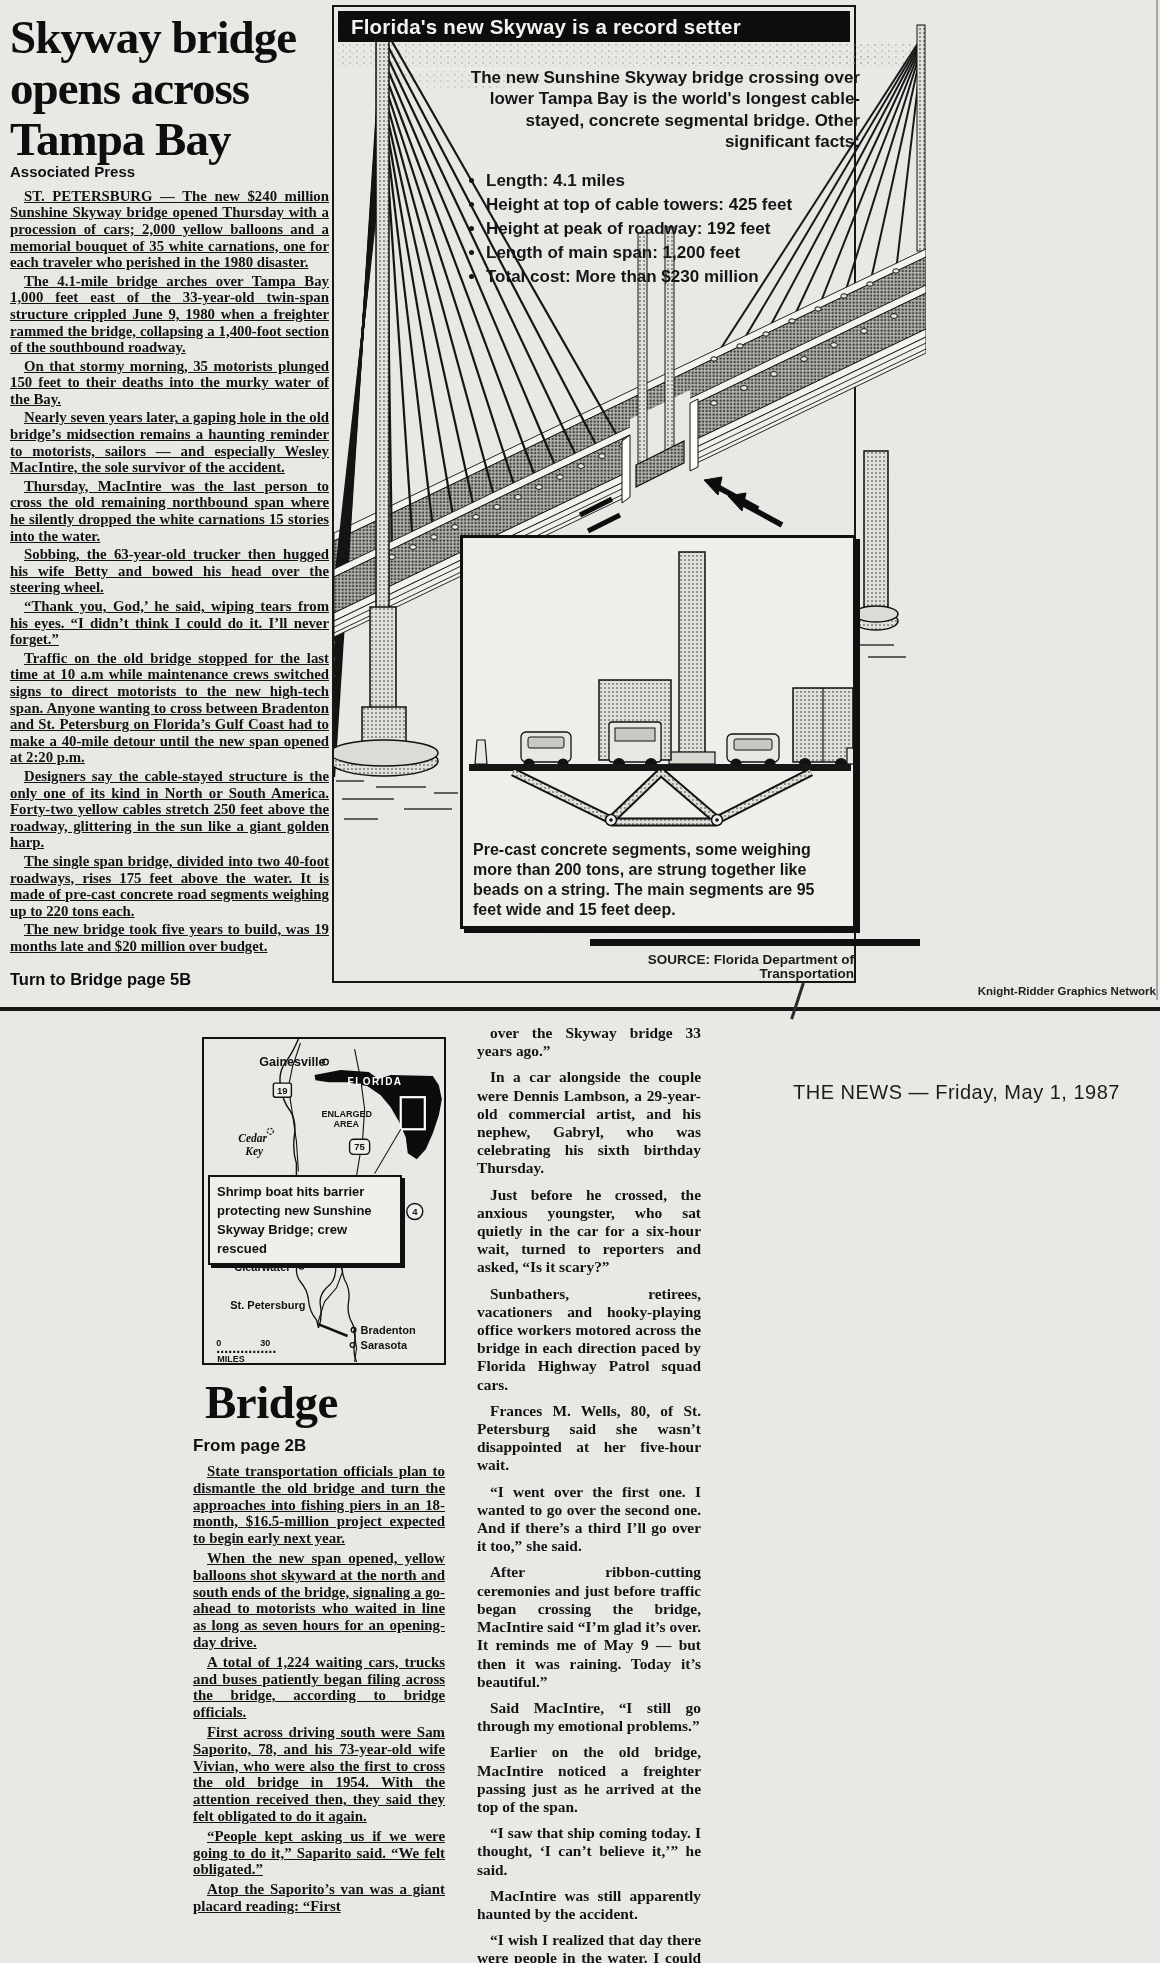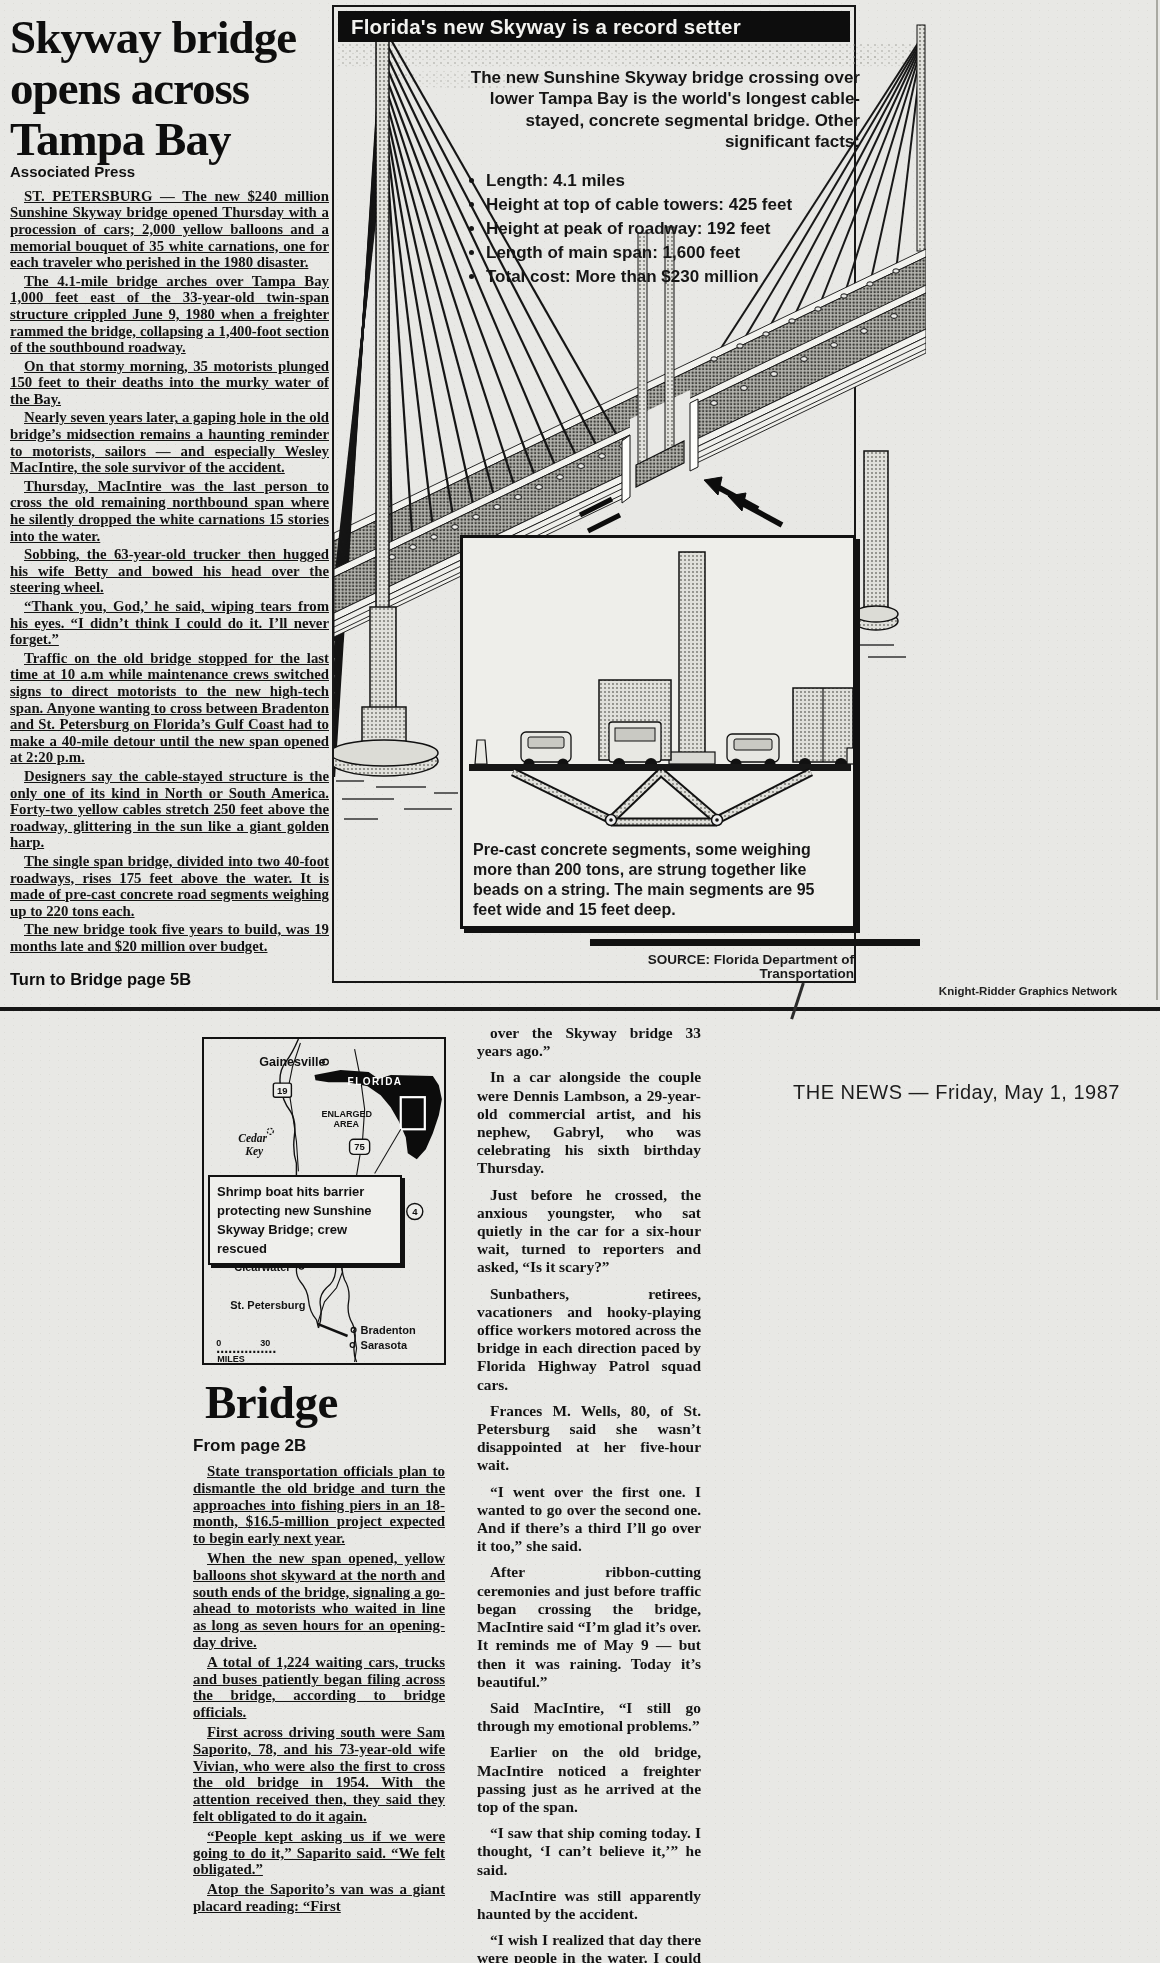--- a/index.html
+++ b/index.html
@@ -28,21 +28,21 @@
   .g-facts .intro{margin:0;font:700 17px/1.26 "Liberation Sans", sans-serif;color:#151515;text-align:right;}
   .g-facts ul{margin:16px 0 0 0;padding-left:30px;list-style:disc;}
   .g-facts li{font:700 17px/1.42 "Liberation Sans", sans-serif;color:#151515;}
   .g-inset{position:absolute;left:126px;top:528px;width:396px;height:394px;background:#eeeeea;
     border:3px solid #111;box-shadow:4px 4px 0 #111;box-sizing:border-box;z-index:2;}
   .g-inset svg{display:block;width:100%;height:296px;}
   .g-caption{position:absolute;left:10px;right:7px;bottom:6px;margin:0;
     font:700 16px/1.25 "Liberation Sans", sans-serif;color:#161616;}
   .g-srcbar{position:absolute;left:256px;top:932px;width:330px;height:7px;background:#111;z-index:2;}
   .g-source{position:absolute;left:250px;top:946px;font:700 13.5px/1 "Liberation Sans", sans-serif;color:#1a1a1a;z-index:2;text-align:right;}
-  .credit{position:absolute;left:900px;top:986px;width:256px;text-align:center;
+  .credit{position:absolute;left:900px;top:986px;width:256px;text-align:right;
     font:700 11.5px/1 "Liberation Sans", sans-serif;color:#222;}
   .rule-main{position:absolute;left:0;top:1007px;width:1160px;height:4px;background:#161616;}
   .slash-mark{position:absolute;left:796px;top:982px;width:2.5px;height:38px;background:#2b2b2b;transform:rotate(18deg);}
   .edge-line{position:absolute;left:1156px;top:0;width:1.5px;height:1000px;background:#a9a9a2;}
   
   .mapbox{position:absolute;left:202px;top:1037px;width:244px;height:328px;border:2.5px solid #111;box-sizing:border-box;}
   .mapbox svg{display:block;width:100%;height:100%;}
   .map-callout{position:absolute;left:4px;top:136px;width:194px;background:#efefec;border:2.5px solid #111;
     box-shadow:3px 3px 0 #111;box-sizing:border-box;padding:5px 7px;z-index:2;}
   .map-callout span{font:700 13px/1.3 "Liberation Sans", sans-serif;color:#111;}
@@ -244,21 +244,21 @@
       </g>
     </svg>
 
     <div class="g-facts">
       <p class="intro">The new Sunshine Skyway bridge crossing over lower Tampa Bay is the world's longest cable-stayed, concrete segmental bridge. Other significant facts:</p>
       <ul>
 
       <li>Length: 4.1 miles</li>
           <li>Height at top of cable towers: 425 feet</li>
           <li>Height at peak of roadway: 192 feet</li>
-          <li>Length of main span: 1,600 feet</li>
+          <li>Length of main span: 1,200 feet</li>
           <li>Total cost: More than $230 million</li>
         </ul>
     </div>
 
     <div class="g-inset">
       <svg viewBox="0 0 390 296">
 
         <rect x="216" y="14" width="26" height="212" fill="url(#htl)" stroke="#111" stroke-width="1.5"></rect>
         <rect x="206" y="214" width="46" height="12" fill="#d8d8d3" stroke="#111" stroke-width="1.2"></rect>
 

